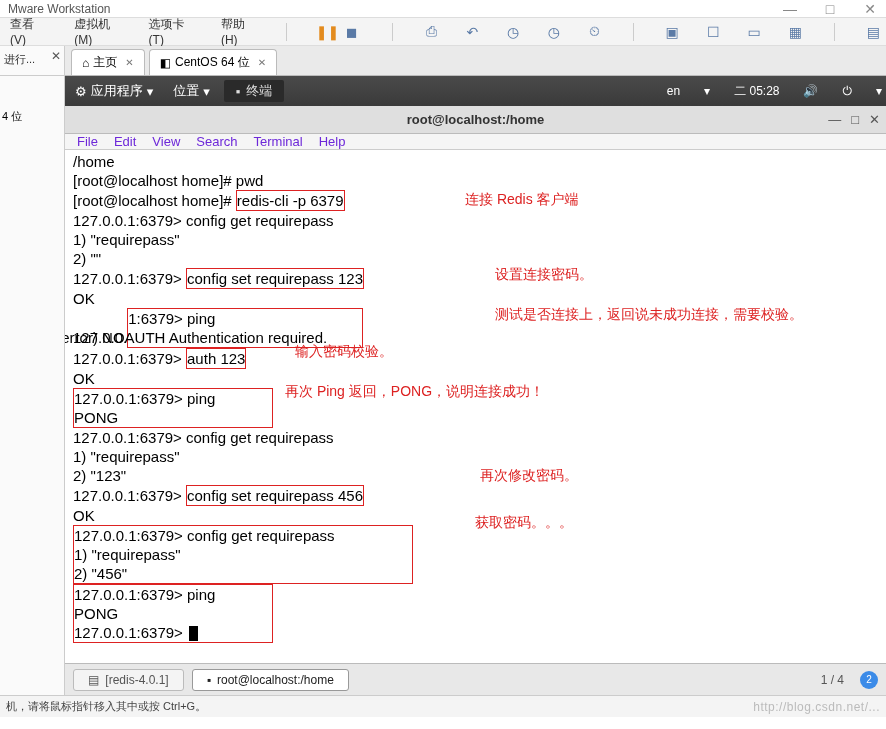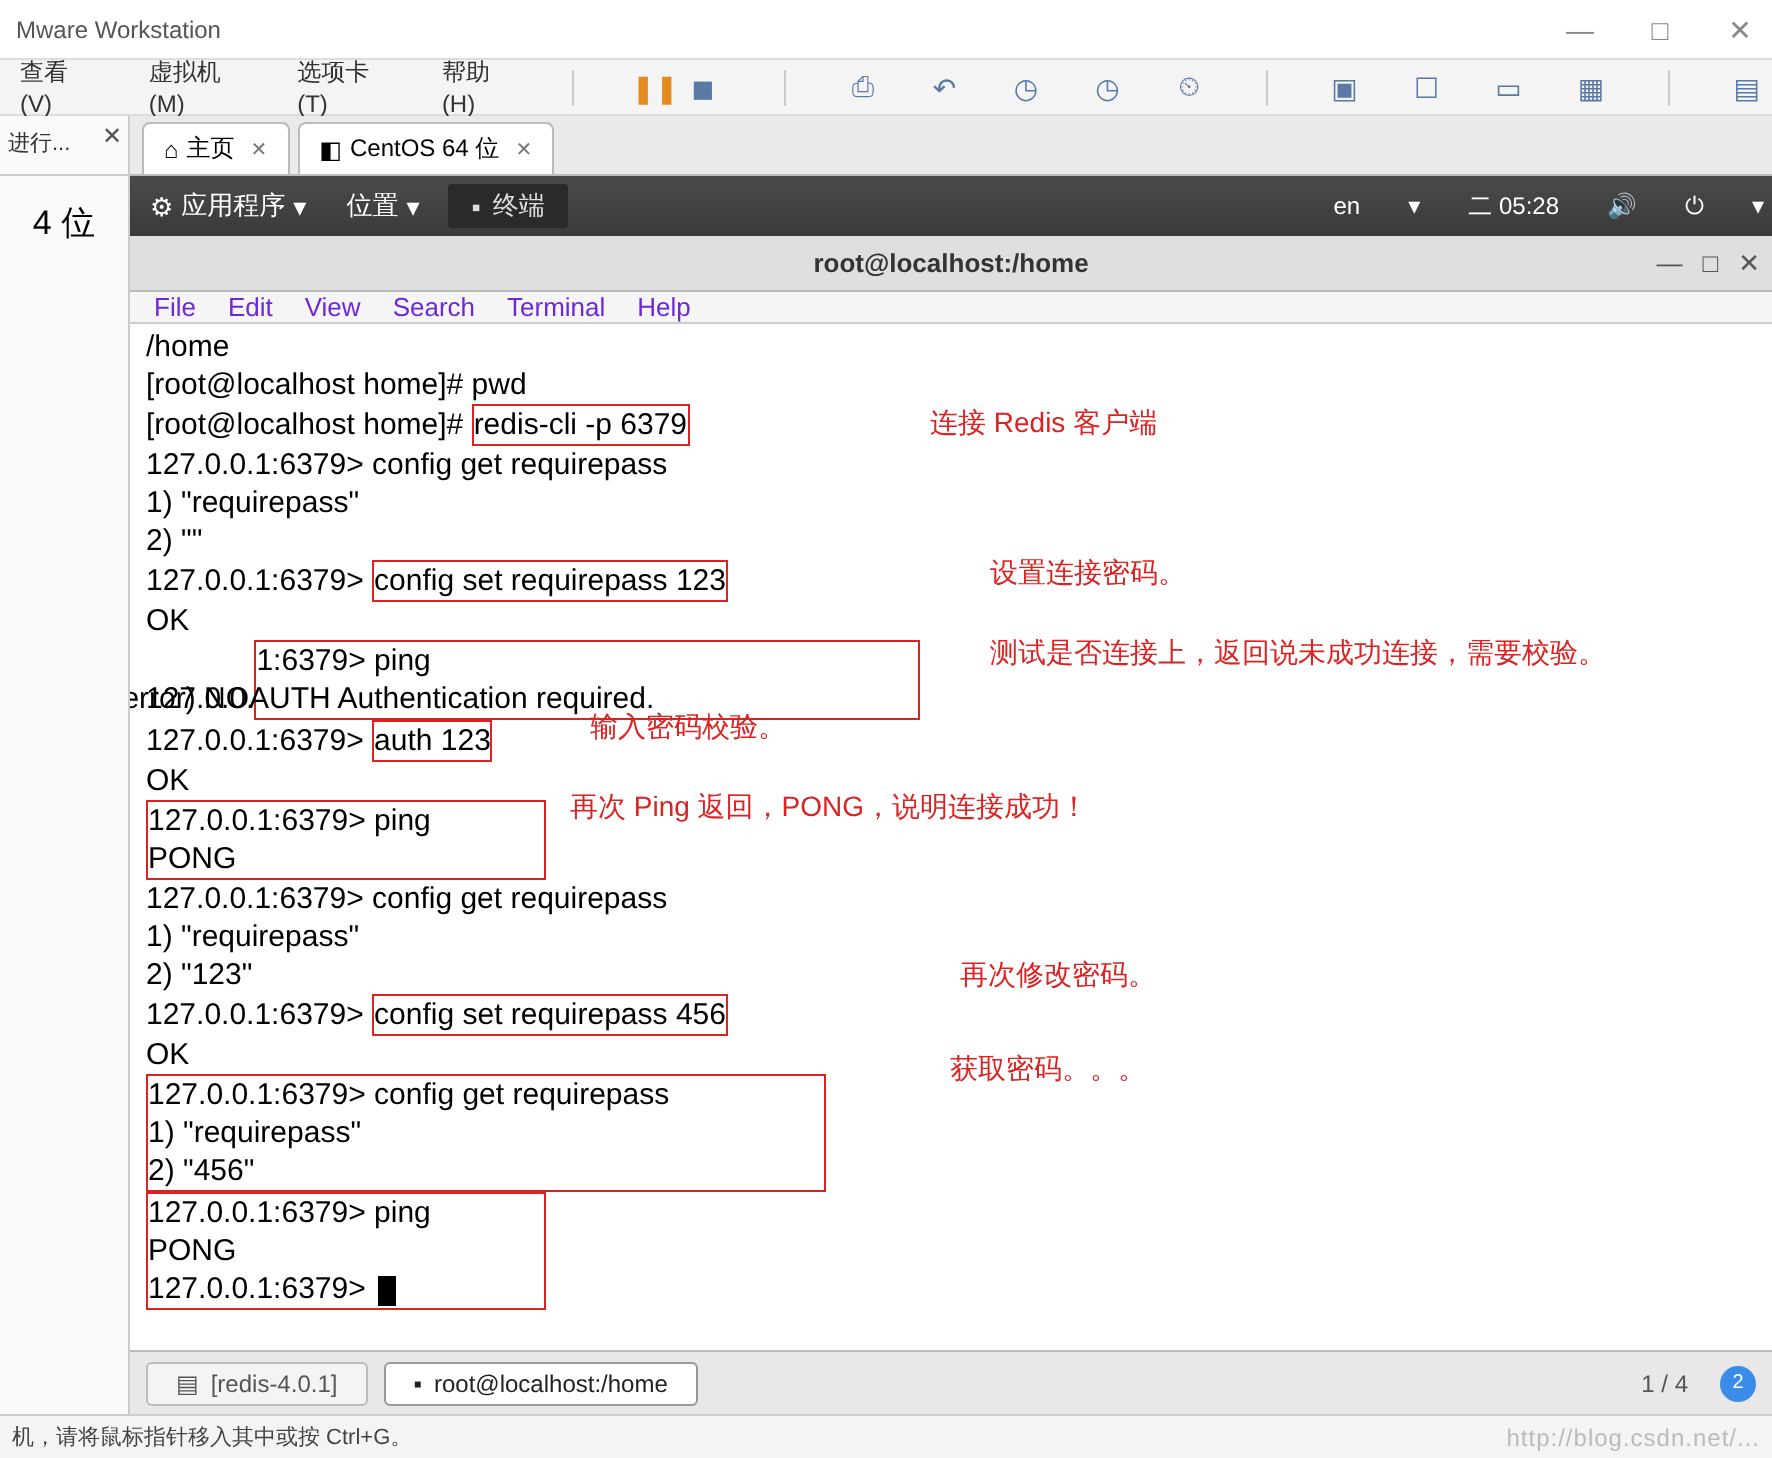--- a/index.html
+++ b/index.html
@@ -1,33 +1,33 @@
 <!DOCTYPE html>
 <html><head>
 <meta charset="utf-8">
 <style>
 * { margin: 0; padding: 0; box-sizing: border-box; font-family: "Microsoft YaHei", Arial, sans-serif; }
 body { background: #fff; font-size: 13px; width: 886px; height: 729px; overflow: hidden; position: relative; }
 
-.titlebar { height: 30px; display: flex; align-items: center; justify-content: space-between; padding: 0 8px; background: #fff; border-bottom: 1px solid #ddd; gap: 12px; }
+.titlebar { height: 18px; display: flex; align-items: center; justify-content: space-between; padding: 0 8px; background: #fff; border-bottom: 1px solid #ddd; gap: 12px; }
 .titlebar .title { color: #555; font-size: 12px; }
 .win-controls { display: flex; gap: 24px; }
 .win-controls span { color: #888; font-size: 14px; cursor: default; width: 16px; text-align: center; }
 
 .menubar { height: 28px; display: flex; align-items: center; gap: 28px; padding: 0 6px; background: #f4f4f4; border-bottom: 1px solid #ddd; }
 .menubar .m { font-size: 12px; color: #333; padding: 2px 4px; }
 .tb-sep { width: 1px; height: 18px; background: #ccc; margin: 0 4px; }
 .tb-ico { width: 18px; height: 18px; display: inline-flex; align-items: center; justify-content: center; color: #5a7aa6; font-size: 14px; }
 
 .tabarea { display: flex; height: 100%; }
 .leftpane { width: 65px; border-right: 1px solid #ccc; background: #fafafa; position: relative; padding-top: 2px; }
 .leftpane .close-x { position: absolute; top: 3px; right: 3px; font-size: 12px; color: #555; }
 .leftpane .lbl { font-size: 11px; padding: 2px 4px; color: #333; }
 .leftpane .lbl-dots { padding: 4px; }
-.leftpane .sel { margin-top: 10px; padding: 2px; font-size: 17px; text-align: center; }
+.leftpane .sel { margin-top: 31px; padding: 2px; font-size: 11px; }
 
 .mainpane { flex: 1; display: flex; flex-direction: column; }
 
 .tabstrip { height: 30px; display: flex; align-items: flex-end; gap: 4px; padding-left: 6px; border-bottom: 1px solid #bbb; background: #eaeaea; }
 .tab { display: flex; align-items: center; gap: 4px; padding: 4px 10px; background: #fff; border: 1px solid #bbb; border-bottom: none; border-radius: 4px 4px 0 0; font-size: 12px; }
 .tab .x { margin-left: 4px; color: #777; font-size: 10px; }
 
 .gnomebar { height: 30px; display: flex; align-items: center; background: linear-gradient(#4a4a4a,#3a3a3a); color: #fff; font-size: 13px; padding: 0 4px; gap: 8px; }
 .gnomebar .gitem { display: flex; align-items: center; gap: 4px; padding: 2px 6px; }
 .gnomebar .termbtn { background: #2a2a2a; padding: 2px 12px; border-radius: 2px; color:#ddd; display:flex; align-items:center; gap:6px;}
@@ -163,21 +163,21 @@
 
     <div class="termbody">
       <div class="line">/home</div>
       <div class="line">[root@localhost home]# pwd</div>
       <div class="line"><span>[root@localhost home]# </span><span class="box">redis-cli -p 6379</span></div>
       <div class="line">127.0.0.1:6379&gt; config get requirepass</div>
       <div class="line">1) "requirepass"</div>
       <div class="line">2) ""</div>
       <div class="line"><span>127.0.0.1:6379&gt; </span><span class="box">config set requirepass 123</span></div>
       <div class="line">OK</div>
-      <div class="line"><span>127.0.0.</span><span class="box" style="display:inline-block; width:333px;"><span>1:6379&gt; ping</span><br><span style="margin-left:-72px;">(error) </span><span>NOAUTH Authentication required.</span></span></div>
+      <div class="line"><span>127.0.0.</span><span class="box" style="display:inline-block; width:236px;"><span>1:6379&gt; ping</span><br><span style="margin-left:-72px;">(error) </span><span>NOAUTH Authentication required.</span></span></div>
       <div class="line"><span>127.0.0.1:6379&gt; </span><span class="box">auth 123</span></div>
       <div class="line">OK</div>
       <div class="line"><span class="box" style="display:inline-block; width:200px; padding-right:4px;"><span>127.0.0.1:6379&gt; ping</span><br><span>PONG</span></span></div>
       <div class="line">127.0.0.1:6379&gt; config get requirepass</div>
       <div class="line">1) "requirepass"</div>
       <div class="line">2) "123"</div>
       <div class="line"><span>127.0.0.1:6379&gt; </span><span class="box">config set requirepass 456</span></div>
       <div class="line">OK</div>
       <div class="line"><span class="box" style="display:inline-block; width:340px;"><span>127.0.0.1:6379&gt; config get requirepass</span><br><span>1) "requirepass"</span><br><span>2) "456"</span></span></div>
       <div class="line"><span class="box" style="display:inline-block; width:200px;"><span>127.0.0.1:6379&gt; ping</span><br><span>PONG</span><br><span>127.0.0.1:6379&gt; </span><span class="cursor"></span></span></div>

